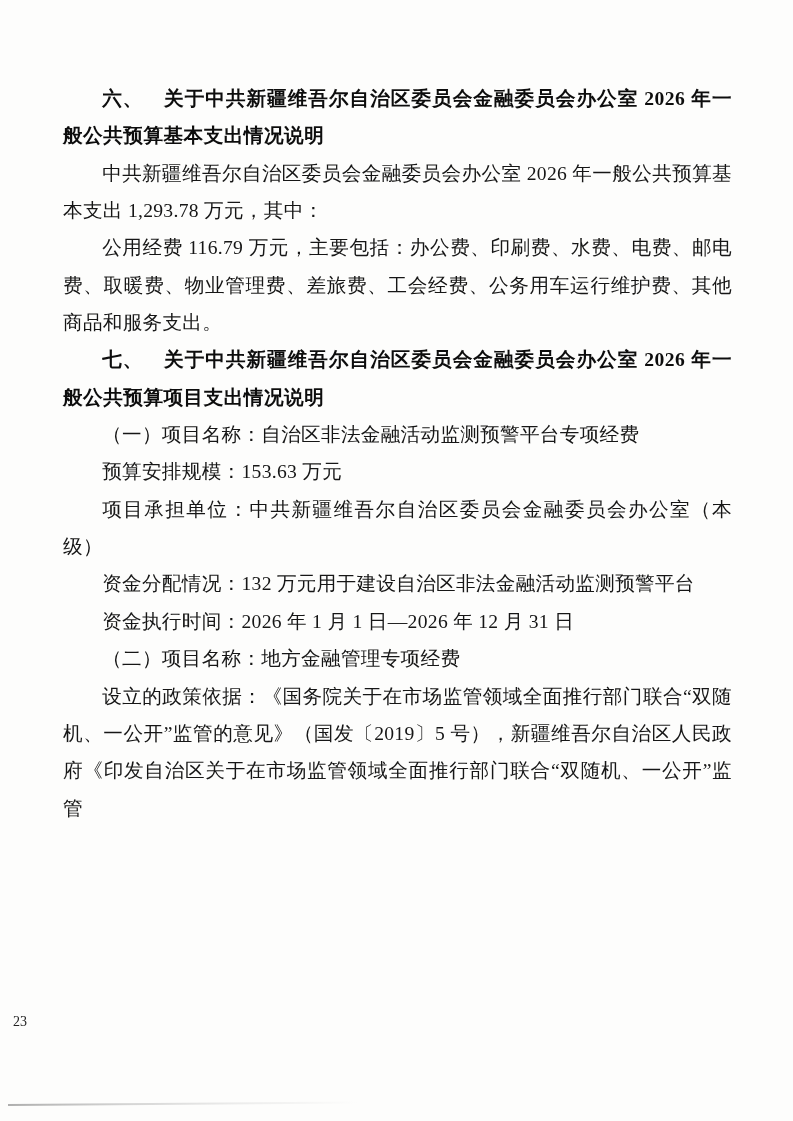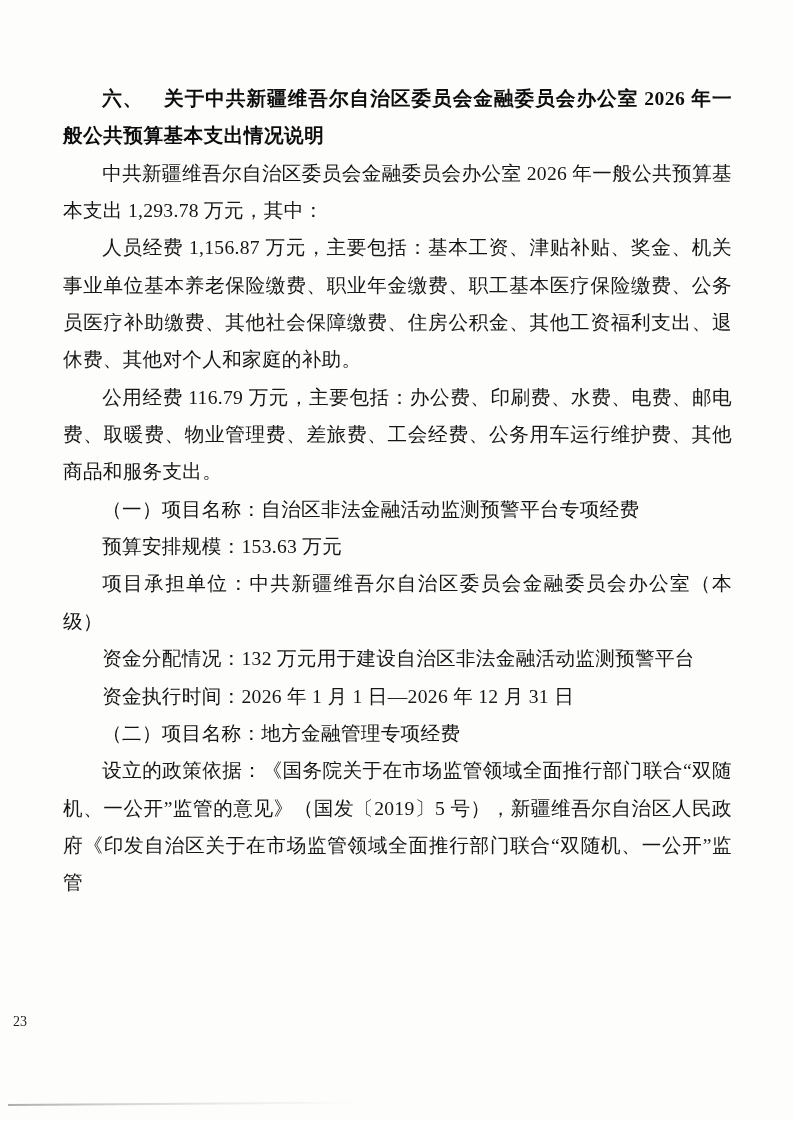--- a/index.html
+++ b/index.html
@@ -58,22 +58,22 @@
     transform: rotate(-0.4deg);
     transform-origin: left center;
   }
 </style>
 </head>
 <body>
 
 <div class="doc-content">
   <p class="heading">六、　关于中共新疆维吾尔自治区委员会金融委员会办公室 2026 年一般公共预算基本支出情况说明</p>
   <p>中共新疆维吾尔自治区委员会金融委员会办公室 2026 年一般公共预算基本支出 1,293.78 万元，其中：</p>
-  <p>人员经费 1,156.87 万元，主要包括：基本工资、津贴补贴、奖金、机关事业单位基本养老保险缴费、职业年金缴费、职工基本医疗保险缴费、公务员医疗补助缴费、其他社会保障缴费、住房公积金、其他工资福利支出、退休费、其他对个人和家庭的补助。</p>
   <p>公用经费 116.79 万元，主要包括：办公费、印刷费、水费、电费、邮电费、取暖费、物业管理费、差旅费、工会经费、公务用车运行维护费、其他商品和服务支出。</p>
+  <p class="heading">七、　关于中共新疆维吾尔自治区委员会金融委员会办公室 2026 年一般公共预算项目支出情况说明</p>
   <p>（一）项目名称：自治区非法金融活动监测预警平台专项经费</p>
   <p>预算安排规模：153.63 万元</p>
   <p>项目承担单位：中共新疆维吾尔自治区委员会金融委员会办公室（本级）</p>
   <p>资金分配情况：132 万元用于建设自治区非法金融活动监测预警平台</p>
   <p>资金执行时间：2026 年 1 月 1 日—2026 年 12 月 31 日</p>
   <p>（二）项目名称：地方金融管理专项经费</p>
   <p>设立的政策依据：《国务院关于在市场监管领域全面推行部门联合“双随机、一公开”监管的意见》（国发〔2019〕5 号），新疆维吾尔自治区人民政府《印发自治区关于在市场监管领域全面推行部门联合“双随机、一公开”监管</p>
 </div>
 
 <div class="page-number">23</div>

